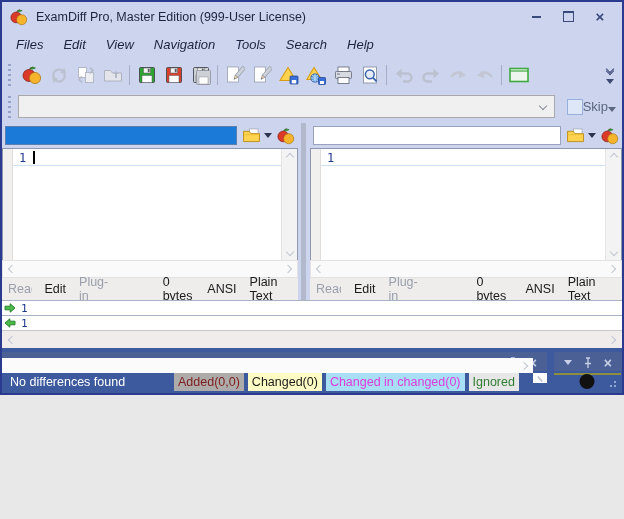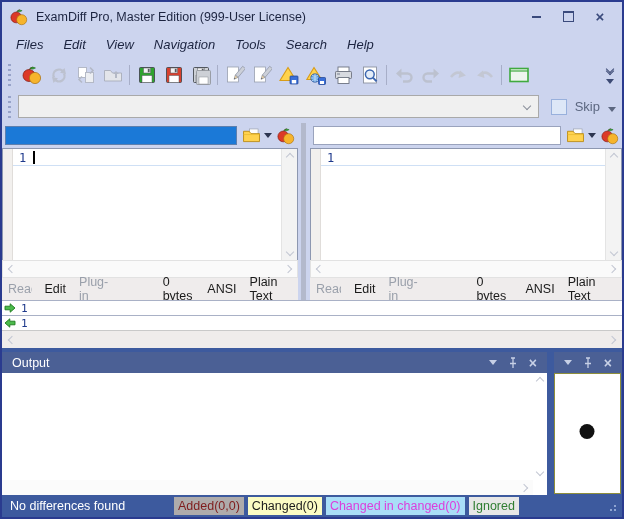--- a/index.html
+++ b/index.html
@@ -1,16 +1,16 @@
 <!DOCTYPE html>
 <html><head>
 <meta charset="utf-8">
 <style>
   html,body{margin:0;padding:0;background:#e8e8e8;}
-  .window{box-sizing:border-box;width:624px;height:519px;border:2px solid #2a3b8f;
+  .window{box-sizing:border-box;width:624px;height:395px;border:2px solid #2a3b8f;
     background:#ccd4ee;display:flex;flex-direction:column;
     font-family:"Liberation Sans",sans-serif;color:#1c2440;overflow:hidden;}
   svg{display:block;}
   
   .titlebar{height:29px;display:flex;align-items:center;padding:0 6px 0 8px;flex:0 0 auto;}
   .titlebar .app-icon{margin-right:8px;}
   .title-text{font-size:12.5px;}
   .win-controls{margin-left:auto;display:flex;align-items:center;}
   .win-btn{width:32px;height:22px;display:flex;align-items:center;justify-content:center;}
   .glyph-min{width:9px;height:2px;background:#3a4a7c;}
@@ -29,21 +29,21 @@
   .chev{display:inline-block;width:5px;height:5px;border-right:1.6px solid #c2c6d2;border-bottom:1.6px solid #c2c6d2;}
   .chev.up{transform:rotate(-135deg);}  .chev.down{transform:rotate(45deg);}
   .chev.left{transform:rotate(135deg);} .chev.right{transform:rotate(-45deg);}
   .chev.dark{border-color:#3c4a74;}
   .overflow-col{display:flex;flex-direction:column;align-items:center;gap:5px;margin:0 4px;}
   .tri-down{width:0;height:0;border-left:4px solid transparent;border-right:4px solid transparent;border-top:5px solid #3c4a74;}
   
   .comborow{height:33px;display:flex;align-items:center;flex:0 0 auto;padding-right:6px;}
   .combobox{flex:1;height:21px;background:#f0f0f0;border:1px solid #a9a9a9;position:relative;margin-right:12px;}
   .combobox .chev{position:absolute;right:8px;top:7px;border-color:#8a8f9a;}
-  .skiparea{display:flex;align-items:center;gap:8px;}
+  .skiparea{display:flex;align-items:center;gap:0;}
   .checkbox{width:14px;height:14px;background:#dde7f7;border:1px solid #98b0dc;}
   .skip-label{font-size:13px;color:#5c6780;}
   
   .diffarea{height:177px;display:flex;flex:0 0 auto;}
   .pane{display:flex;flex-direction:column;}
   .pane.left{width:296px;} .pane.right{flex:1;}
   .pane-splitter{width:12px;position:relative;}
   .pane-splitter::after{content:'';position:absolute;left:3px;top:0;bottom:0;width:5px;background:#b3b9cc;}
   .pane-header{height:23px;display:flex;align-items:center;padding:1px 3px;gap:5px;flex:0 0 auto;}
   .path-box{flex:1;height:17px;border:1px solid #9aa3bd;background:#fff;}

